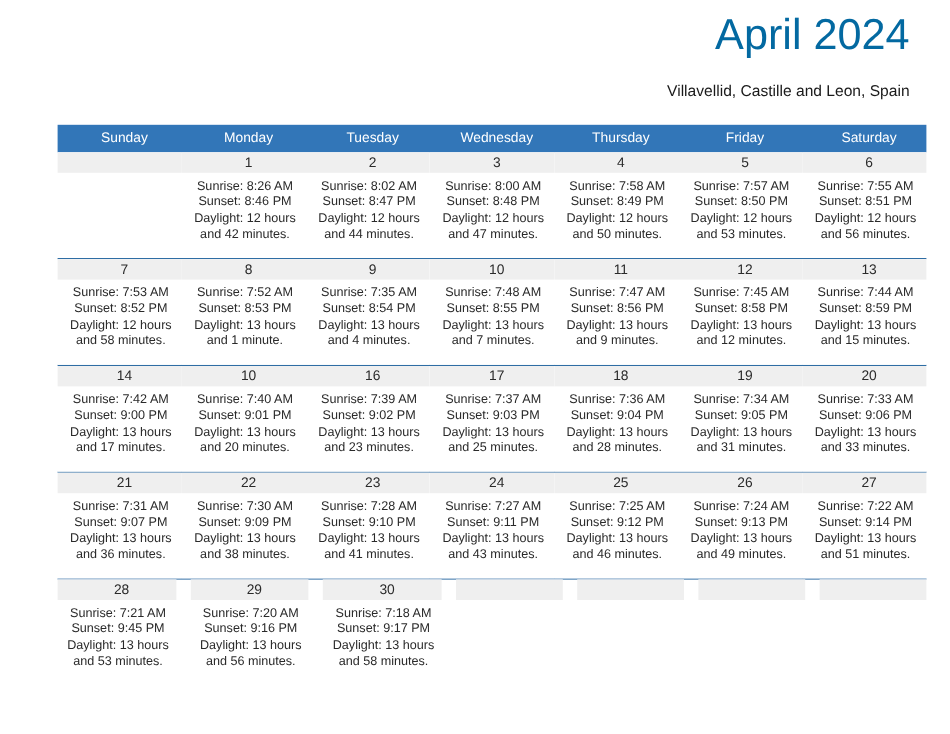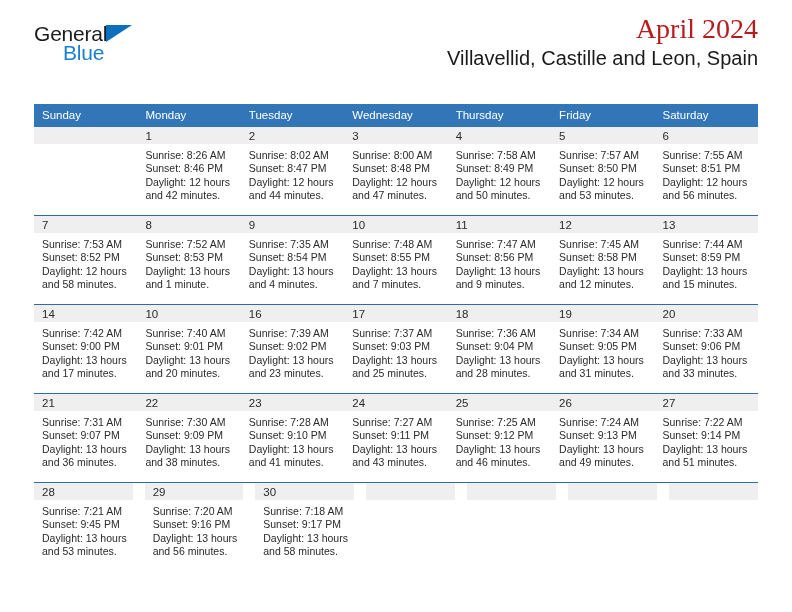--- a/index.html
+++ b/index.html
@@ -61,40 +61,40 @@
     color: #1b7fd4;
     font-family: "Liberation Sans", sans-serif;
   }
   .title-wrap {
     position: absolute;
     right: 0;
     top: 14px;
     text-align: right;
   }
   .cal-title {
-    font-size: 28px;
-    color: #b91c1c;
+    font-size: 36px;
+    color: #0369a1;
     line-height: 30px;
     white-space: nowrap;
-    font-family: Liberation Serif, serif;
   }
   .cal-subtitle {
-    font-size: 20px;
+    font-size: 13px;
     color: #1a1a1a;
     line-height: 22px;
-    margin-top: 3px;
+    margin-top: 21px;
     white-space: nowrap;
   }
 
   
   .calendar {
     position: absolute;
-    left: 34px;
+    left: 48px;
     top: 104px;
     width: 724px;
+    text-align: center;
   }
   .dow-row {
     display: flex;
     background: #3276b8;
   }
   .dow-cell {
     flex: 1 1 0;
     box-sizing: border-box;
     padding: 4px 0 5px 8px;
     font-size: 11.5px;
@@ -140,25 +140,20 @@
   .day-empty .day-num-band {
     background: #efefef;
   }
 </style>
 </head>
 <body>
 
 <div class="page">
 
   <div class="top">
-    <div class="logo">
-      <span class="logo-general">General</span>
-      <span class="logo-tri"></span>
-      <span class="logo-blue">Blue</span>
-    </div>
     <div class="title-wrap">
       <div class="cal-title">April 2024</div>
       <div class="cal-subtitle">Villavellid, Castille and Leon, Spain</div>
     </div>
   </div>
 
   <div class="calendar">
     <div class="dow-row">
       <div class="dow-cell">Sunday</div>
       <div class="dow-cell">Monday</div>

